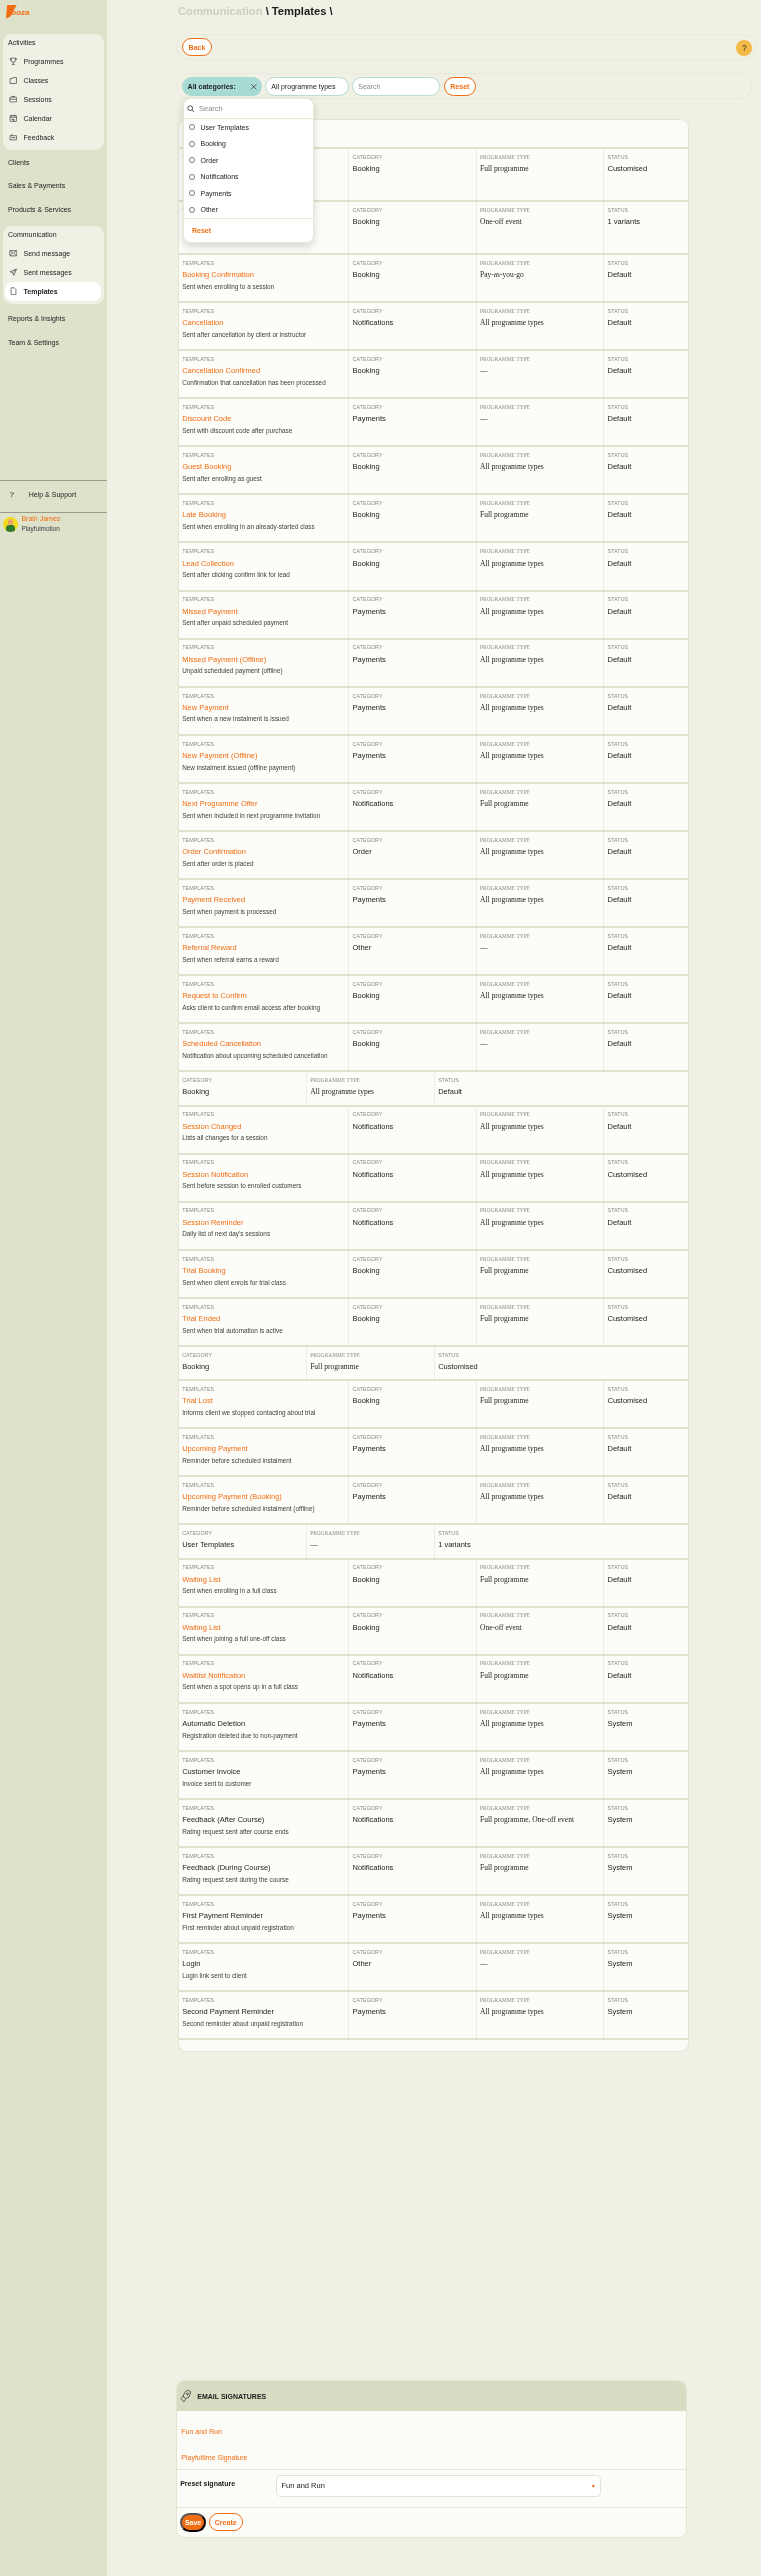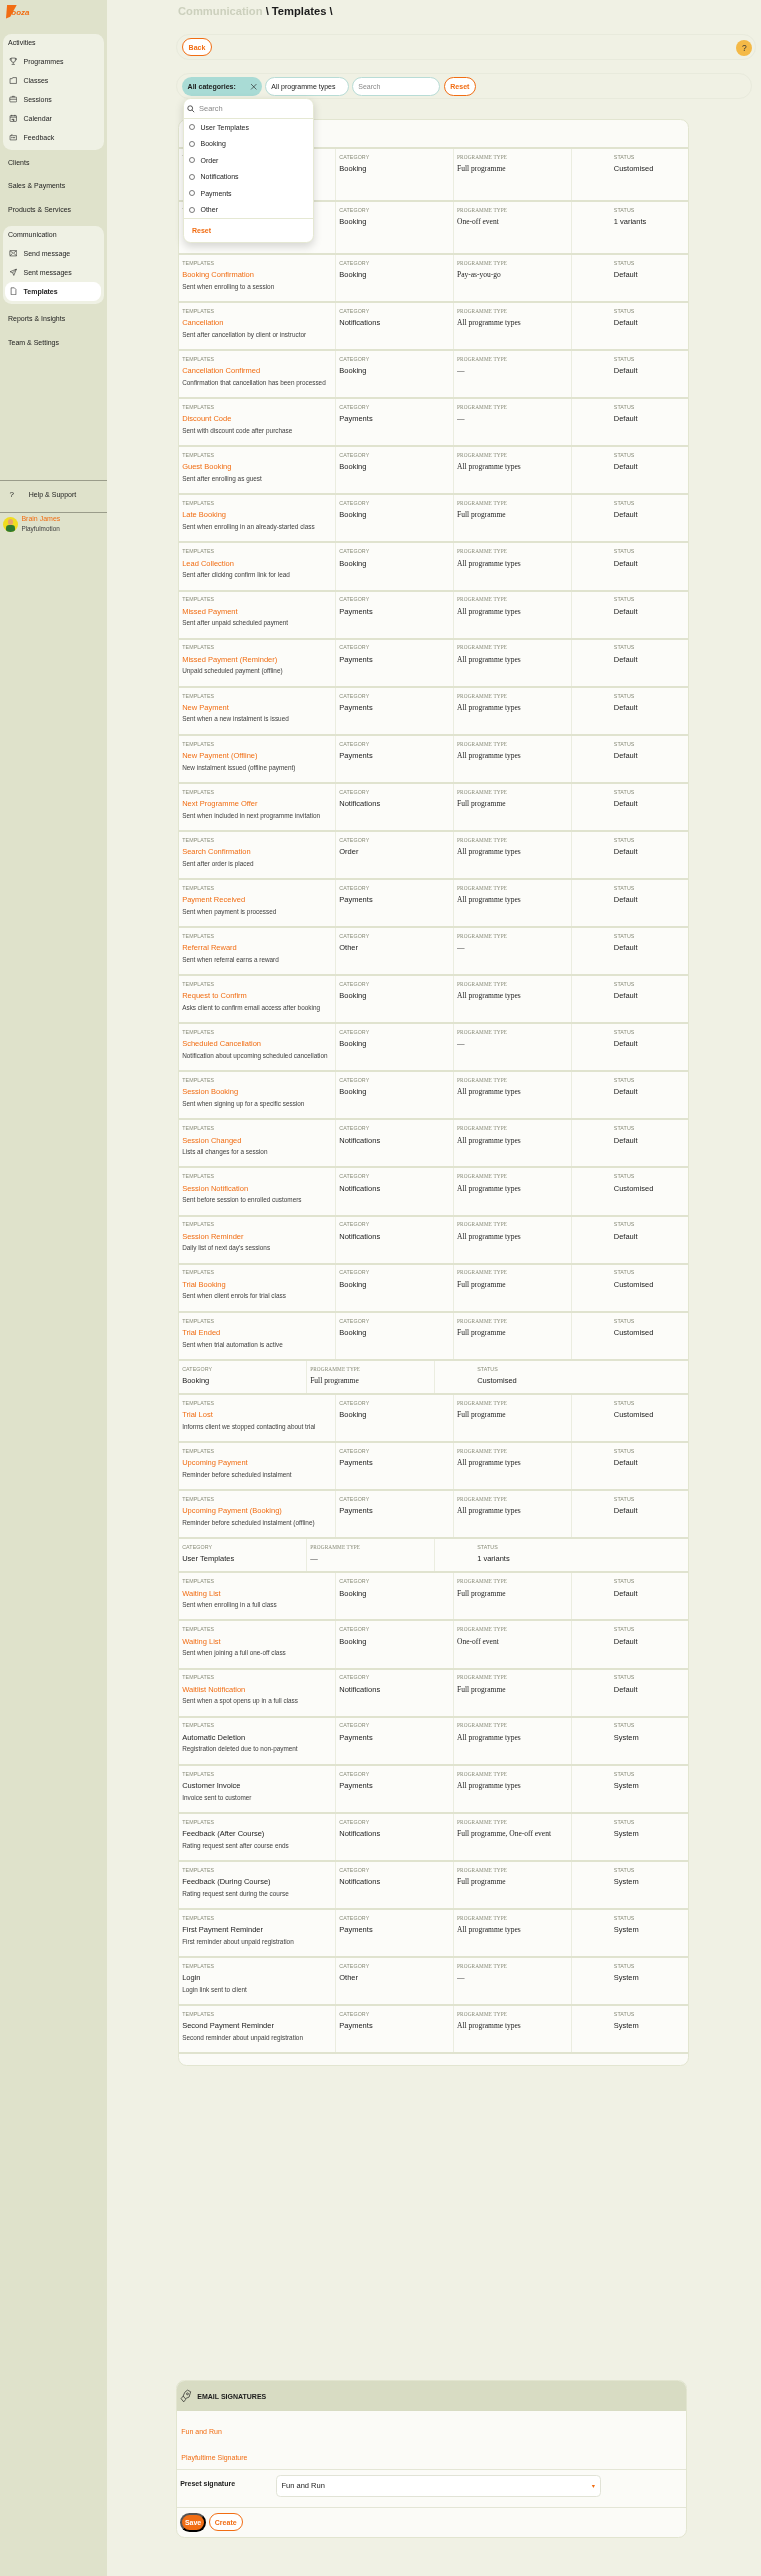--- a/index.html
+++ b/index.html
@@ -45,21 +45,21 @@
   .dd-footer { border-top: 1.1px solid #e5e8d3; height: 23.5px; display: flex; align-items: center; padding: 0 8px; color: #f16d13; font-weight: bold; font-size: 7px; cursor: pointer; }
 
   .table-card { position: absolute; left: 71px; top: 119px; width: 511px; background: #fbfbf7; border: 1.1px solid #e2e5d0; border-radius: 8.5px; padding: 27px 0 10.7px; }
   .table-card .row { display: flex; background: #fcfcf9; border-top: 2.7px solid #e0e3cf; }
   .row:last-child { border-bottom: 2.7px solid #e0e3cf; }
   .cell { padding: 4.8px 3.2px 7.5px; border-right: 0.5px solid #ebede0; }
   .cell:last-child { border-right: none; }
   .c1 { width: 171px; }
   .c2 { width: 128px; }
   .c3 { width: 128px; font-family: Liberation Serif, serif; }
-  .c4 { width: 84px; margin-left: 39px; }
+  .c4 { width: 84px; }
   .lbl { font-size: 5.3px; color: #888b78; letter-spacing: 0.1px; margin-bottom: 4.3px; }
   .val { font-size: 7.5px; line-height: 9.6px; color: #1c1c1c; }
   .tname { font-size: 7.5px; line-height: 9.6px; color: #f16d13; cursor: pointer; }
   .tname.system { color: #1c1c1c; }
   .tdesc { font-size: 6.4px; line-height: 12.8px; color: #3d3d3d; margin-top: 1.1px; }
 
   .sig-card { position: absolute; left: 69px; top: 2380px; width: 511px; background: #fbfbf7; border: 1.1px solid #e2e5d0; border-radius: 8.5px; overflow: hidden; }
   .sig-head { background: #d8dcc3; height: 30px; display: flex; align-items: center; padding: 0 3.2px; font-weight: bold; font-size: 7px; }
   .sig-head .ic { margin-right: 4.3px; }
   .sig-link { font-size: 7px; color: #f16d13; padding: 0 4.3px; cursor: pointer; }
@@ -435,21 +435,21 @@
             <div class="val">All programme types</div>
           </div>
           <div class="cell c4">
             <div class="lbl">STATUS</div>
             <div class="val">Default</div>
           </div>
         </div>
         <div class="row">
           <div class="cell c1">
             <div class="lbl">TEMPLATES</div>
-            <div class="tname">Missed Payment (Reminder)</div>
+            <div class="tname">Missed Payment (Offline)</div>
             <div class="tdesc">Unpaid scheduled payment (offline)</div>
           </div>
           <div class="cell c2">
             <div class="lbl">CATEGORY</div>
             <div class="val">Payments</div>
           </div>
           <div class="cell c3">
             <div class="lbl">PROGRAMME TYPE</div>
             <div class="val">All programme types</div>
           </div>
@@ -511,21 +511,21 @@
             <div class="val">Full programme</div>
           </div>
           <div class="cell c4">
             <div class="lbl">STATUS</div>
             <div class="val">Default</div>
           </div>
         </div>
         <div class="row">
           <div class="cell c1">
             <div class="lbl">TEMPLATES</div>
-            <div class="tname">Search Confirmation</div>
+            <div class="tname">Order Confirmation</div>
             <div class="tdesc">Sent after order is placed</div>
           </div>
           <div class="cell c2">
             <div class="lbl">CATEGORY</div>
             <div class="val">Order</div>
           </div>
           <div class="cell c3">
             <div class="lbl">PROGRAMME TYPE</div>
             <div class="val">All programme types</div>
           </div>
@@ -604,25 +604,20 @@
           <div class="cell c3">
             <div class="lbl">PROGRAMME TYPE</div>
             <div class="val">—</div>
           </div>
           <div class="cell c4">
             <div class="lbl">STATUS</div>
             <div class="val">Default</div>
           </div>
         </div>
         <div class="row">
-          <div class="cell c1">
-            <div class="lbl">TEMPLATES</div>
-            <div class="tname">Session Booking</div>
-            <div class="tdesc">Sent when signing up for a specific session</div>
-          </div>
           <div class="cell c2">
             <div class="lbl">CATEGORY</div>
             <div class="val">Booking</div>
           </div>
           <div class="cell c3">
             <div class="lbl">PROGRAMME TYPE</div>
             <div class="val">All programme types</div>
           </div>
           <div class="cell c4">
             <div class="lbl">STATUS</div>

